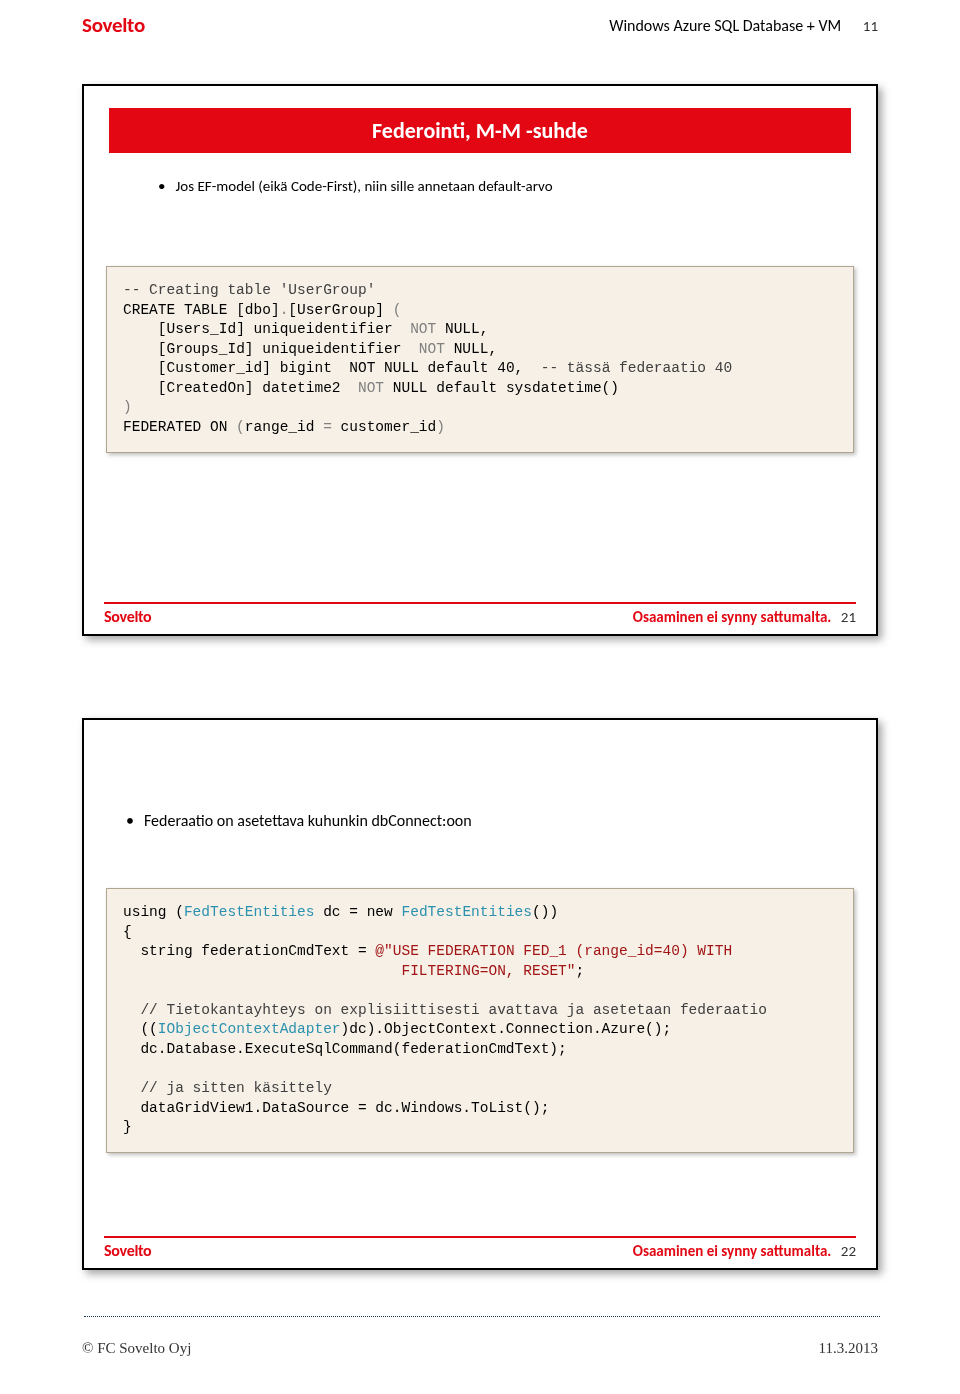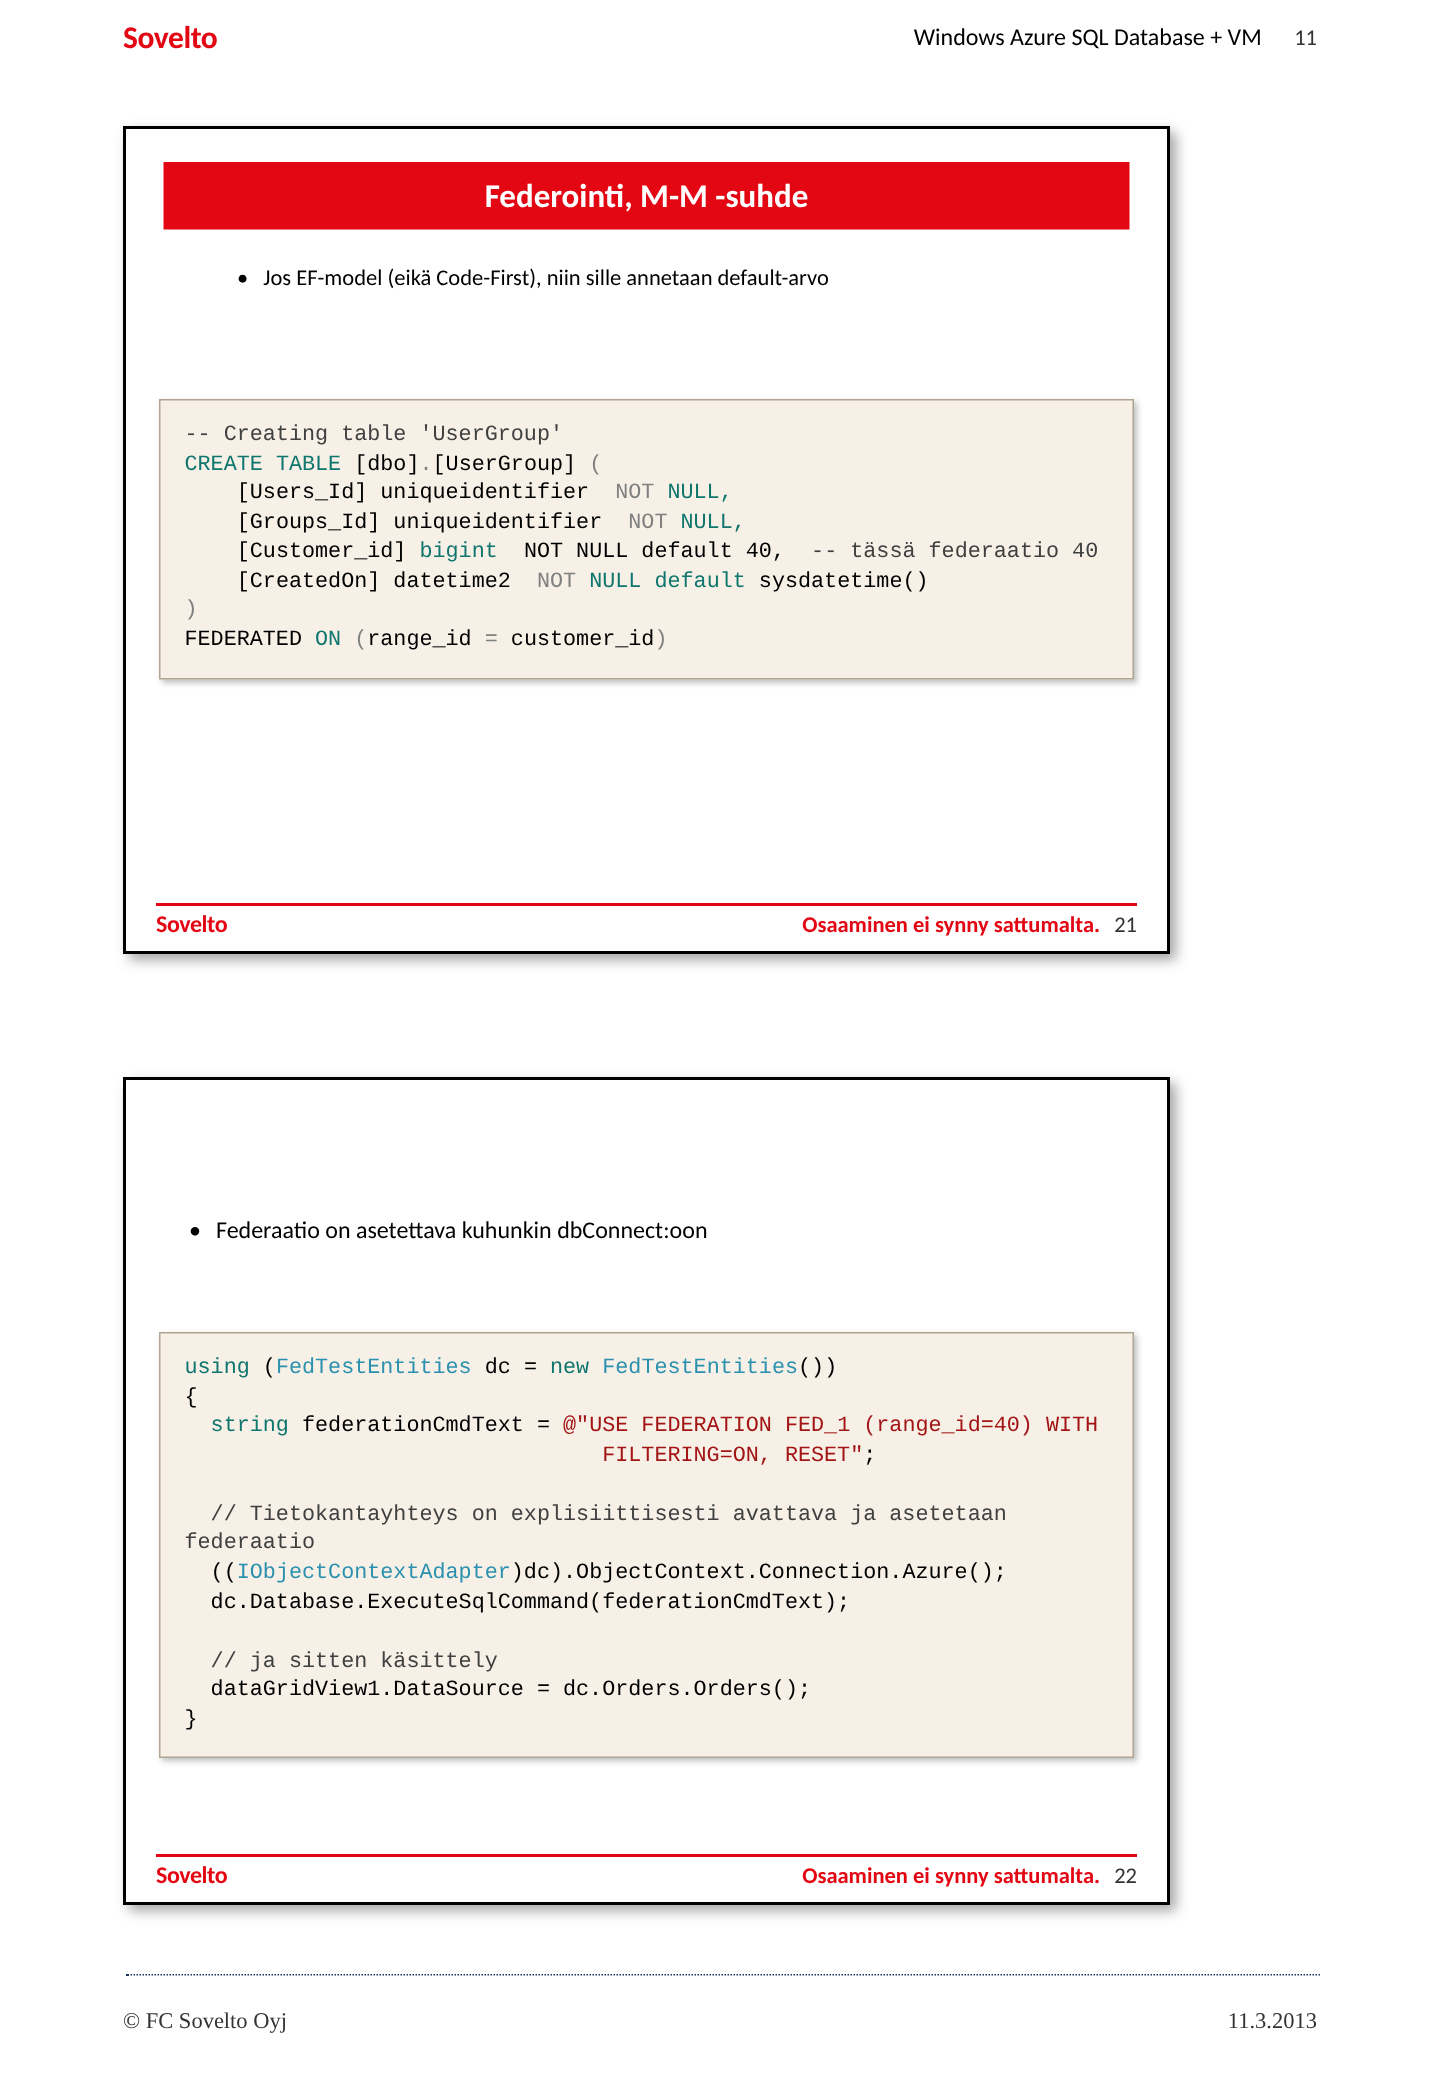--- a/index.html
+++ b/index.html
@@ -28,21 +28,21 @@
   }
   .page-num-top {
     font-size: 15px;
     margin-left: 18px;
     color: #333;
   }
 
   .page {
     position: absolute;
     left: 82px;
-    width: 698px;
+    width: 796px;
     height: 552px;
     background: #fff;
     border: 2px solid #000;
     box-shadow: 4px 4px 8px rgba(0,0,0,0.35);
   }
   .page1 { top: 84px; }
   .page2 { top: 718px; }
 
   .slide-title {
     position: absolute;
@@ -144,21 +144,21 @@
     left: 82px;
     right: 82px;
     display: flex;
     justify-content: space-between;
     font-size: 15px;
     color: #333;
     font-family: Liberation Serif, serif;
   }
 
   .c-comment { color: #404040; }
-  .c-keyword { color: #0f766e; margin-top: 26px; }
+  .c-keyword { color: #000000; margin-top: 26px; }
   .c-gray { color: #808080; }
   .c-type { color: #2b91af; }
   .c-str { color: #a31515; }
 </style>
 </head>
 <body>
 
 <div class="header">
   <span class="logo-text">Sovelto</span>
   <span>
@@ -196,21 +196,21 @@
   <div class="codebox box2"><span class="c-keyword">using</span><span> (</span><span class="c-type">FedTestEntities</span><span> dc = </span><span class="c-keyword">new</span><span> </span><span class="c-type">FedTestEntities</span><span>())</span>
 <span>{</span>
 <span>  </span><span class="c-keyword">string</span><span> federationCmdText = </span><span class="c-str">@"USE FEDERATION FED_1 (range_id=40) WITH</span>
 <span class="c-str">                                FILTERING=ON, RESET"</span><span>;</span>
 
 <span class="c-comment">  // Tietokantayhteys on explisiittisesti avattava ja asetetaan federaatio</span>
 <span>  ((</span><span class="c-type">IObjectContextAdapter</span><span>)dc).ObjectContext.Connection.Azure();</span>
 <span>  dc.Database.ExecuteSqlCommand(federationCmdText);</span>
 
 <span class="c-comment">  // ja sitten käsittely</span>
-<span>  dataGridView1.DataSource = dc.Orders.Orders();</span>
+<span>  dataGridView1.DataSource = dc.Windows.ToList();</span>
 <span>}</span></div>
   <div class="slide-footer">
     <span class="footer-logo">Sovelto</span>
     <span class="footer-tag">
       <span>Osaaminen ei synny sattumalta.</span>
       <span class="footer-num">22</span>
     </span>
   </div>
 </div>
 

